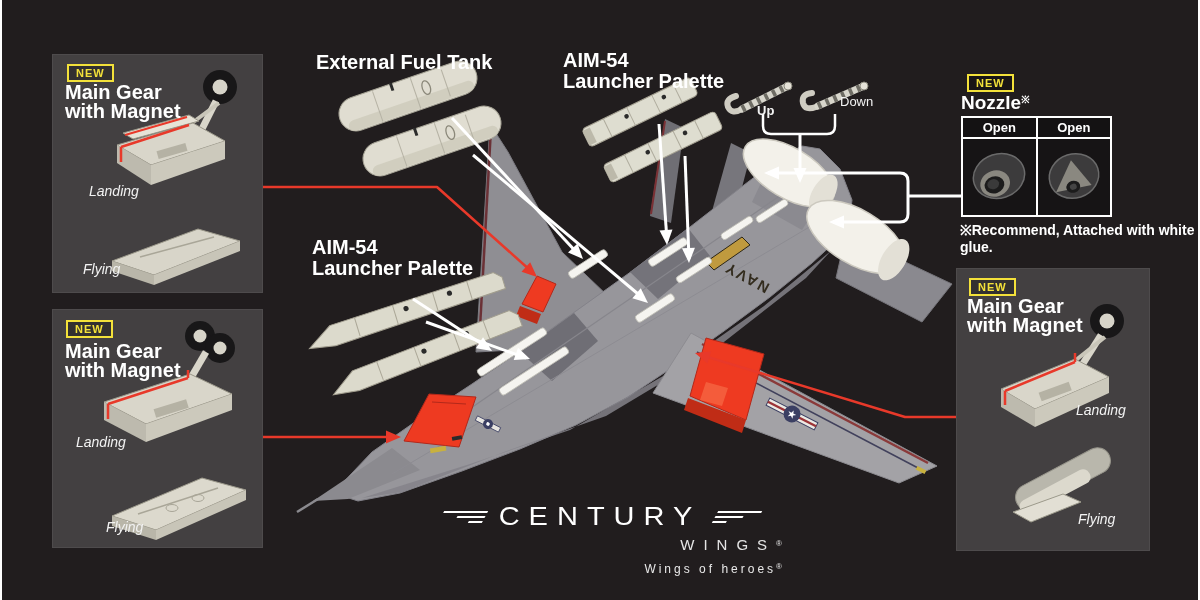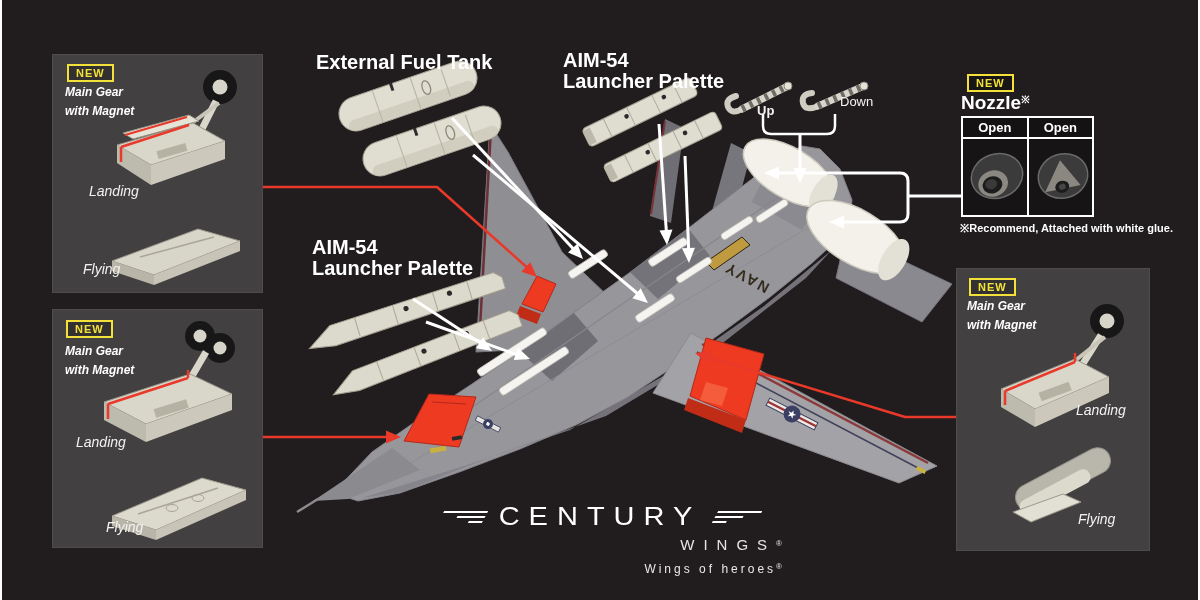--- a/index.html
+++ b/index.html
@@ -4,31 +4,31 @@
 <style>
   html,body{margin:0;padding:0;background:#000;}
   #stage{position:relative;width:1200px;height:600px;background:#211d1e;overflow:hidden;
          font-family:"Liberation Sans",sans-serif;color:#fff;}
   .edge{position:absolute;top:0;width:2px;height:600px;background:#fff;}
   #art{position:absolute;left:0;top:0;}
   .abs{position:absolute;}
   .panel{position:absolute;background:#434041;border:1px solid #4e4b4c;}
   .badge{display:inline-block;border:2px solid #f3e13a;color:#f3e13a;font-weight:700;
          font-size:11px;letter-spacing:1px;padding:1px 7px;background:rgba(0,0,0,.25);}
-  .ptitle{font-size:12px;font-weight:700;line-height:19px;color:#fff;font-style:italic;}
+  .ptitle{font-size:20px;font-weight:700;line-height:19px;color:#fff;}
   .plabel{font-size:14px;color:#f2f2f2;font-style:italic;}
   .biglabel{font-size:20px;font-weight:700;line-height:21px;color:#fff;}
   .marker{font-size:10px;vertical-align:6px;font-weight:700;}
   .hook-label{font-size:13px;color:#f2f2f2;}
-  .nozzle-table{border-collapse:collapse;table-layout:fixed;width:133px;}
+  .nozzle-table{border-collapse:collapse;table-layout:fixed;width:151px;}
   .nozzle-table th{border:2px solid #fff;font-size:13px;font-weight:700;color:#fff;
                    padding:2px 0;background:#141213;}
   .nozzle-table td{border:2px solid #fff;height:76px;background:#161415;text-align:center;
                    vertical-align:middle;padding:0;}
-  .note{font-size:11px;font-weight:700;color:#fff;}
+  .note{font-size:14px;font-weight:700;color:#fff;}
   .logo{position:absolute;left:418px;top:500px;width:364px;text-align:right;}
   .logo-row1{display:flex;align-items:center;justify-content:center;gap:14px;}
   .brand{font-size:29px;letter-spacing:9px;font-weight:400;color:#fff;transform:scaleY(.92);}
   .tri{display:inline-block;transform:skewX(-28deg);}
   .tri i{display:block;height:2px;background:#fff;margin:3px 0;}
   .tri.left i:nth-child(1){width:44px;margin-left:0;}
   .tri.left i:nth-child(2){width:28px;margin-left:16px;}
   .tri.left i:nth-child(3){width:14px;margin-left:30px;}
   .tri.right i:nth-child(1){width:44px;}
   .tri.right i:nth-child(2){width:28px;}

